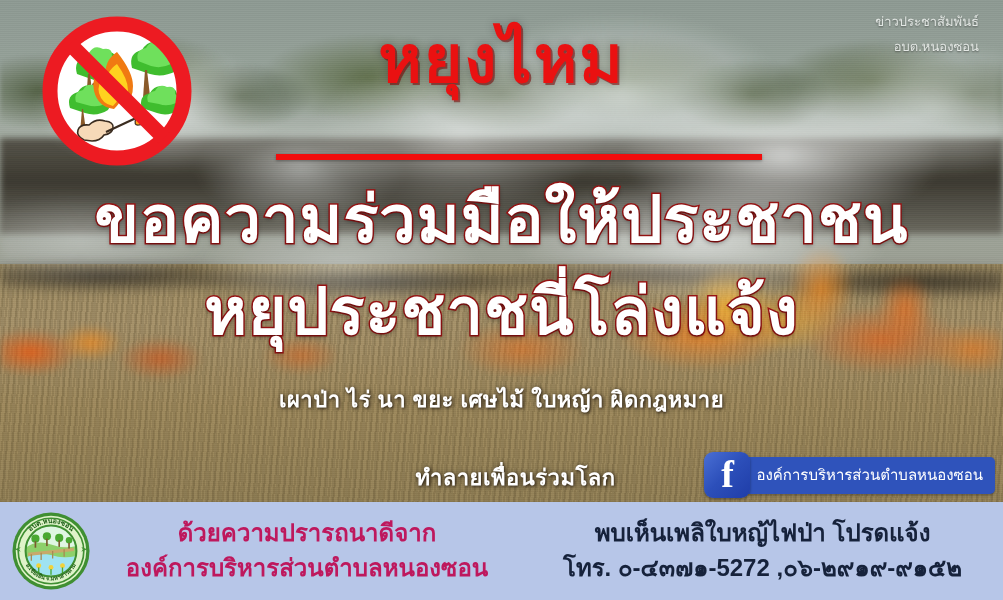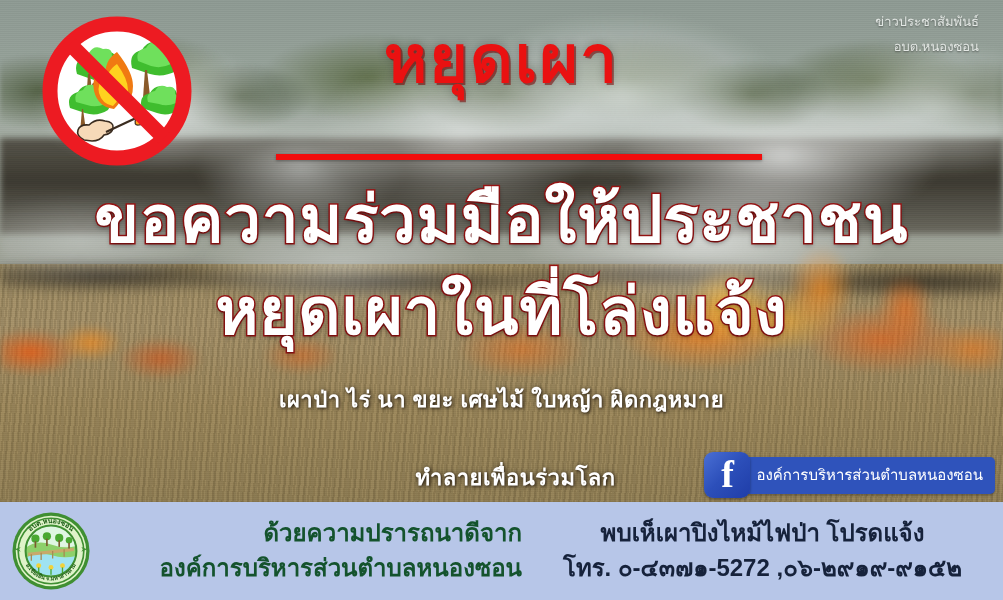--- a/index.html
+++ b/index.html
@@ -199,21 +199,21 @@
     position:absolute;left:0;bottom:0;width:100%;height:98px;
     background:#b7c6e8;
     display:flex;align-items:center;
   }
   .seal{
     width:82px;height:82px;margin-left:10px;flex:0 0 auto;
   }
   .seal svg{display:block;width:100%;height:100%;}
   .footer-left{
     flex:0 0 auto;width:430px;
-    text-align:right;color:#14532d;
+    text-align:center;color:#be185d;
     font-size:24px;font-weight:bold;line-height:1.45;
   }
   .footer-right{
     flex:1 1 auto;
     text-align:center;color:#16223b;
     font-size:24px;font-weight:bold;line-height:1.45;
   }
 </style>
 </head>
 <body>
@@ -270,25 +270,25 @@
         <path d="M62 124 q-8 -4 -6 -10 q2 -6 11 -5 q7 -7 16 -4 q9 1 8 7 q-1 6 -9 7 q-4 6 -12 6 z" fill="#f6d9b8" stroke="#3a2c20" stroke-width="1.6"></path>
         <path d="M84 116 l30 -14" stroke="#3a2c20" stroke-width="2.2" fill="none"></path>
         <path d="M114 102 q6 -4 8 1 q2 5 -5 6 q-6 1 -3 -7 z" fill="#ffa41c" stroke="#3a2c20" stroke-width="1.2"></path>
       </g>
 
       <circle cx="95" cy="75" r="67" fill="none" stroke="#ed1b22" stroke-width="15"></circle>
       <line x1="48" y1="28" x2="142" y2="122" stroke="#ed1b22" stroke-width="15" stroke-linecap="butt"></line>
     </svg>
   </div>
 
-  <div class="headline">หยุดเผา</div>
+  <div class="headline">หยุงไหม</div>
   <div class="rule"></div>
 
   <div class="subhead subhead-1">ขอความร่วมมือให้ประชาชน</div>
-  <div class="subhead subhead-2">หยุดเผาในที่โล่งแจ้ง</div>
+  <div class="subhead subhead-2">หยุประชาชนี่โล่งแจ้ง</div>
 
   <div class="legal legal-1">เผาป่า ไร่ นา ขยะ เศษไม้ ใบหญ้า ผิดกฎหมาย</div>
   <div class="legal legal-2">ทำลายเพื่อนร่วมโลก</div>
 
   <div class="fb-badge">
     <div class="fb-icon"></div>
     <div class="fb-label">องค์การบริหารส่วนตำบลหนองซอน</div>
   </div>
 
   <div class="footer">
@@ -344,18 +344,18 @@
         </g>
       </svg>
     </div>
 
     <div class="footer-left">
       <div>ด้วยความปรารถนาดีจาก</div>
       <div>องค์การบริหารส่วนตำบลหนองซอน</div>
     </div>
 
     <div class="footer-right">
-      <div>พบเห็เผาปิงไหม้ไฟป่า โปรดแจ้ง</div>
+      <div>พบเห็นเพลิใบหญ้ไฟป่า โปรดแจ้ง</div>
       <div>โทร. ๐-๔๓๗๑-5272 ,๐๖-๒๙๑๙-๙๑๕๒</div>
     </div>
   </div>
 
 </div>
 
 </body></html>

